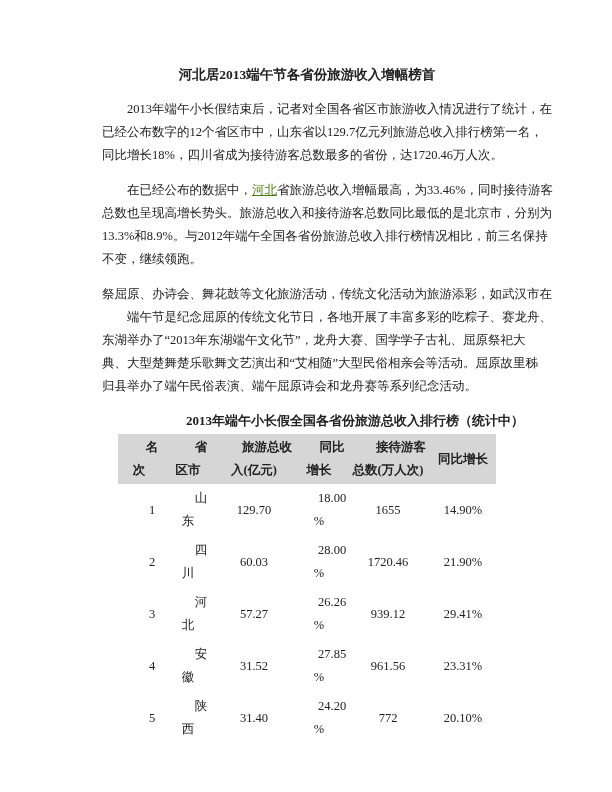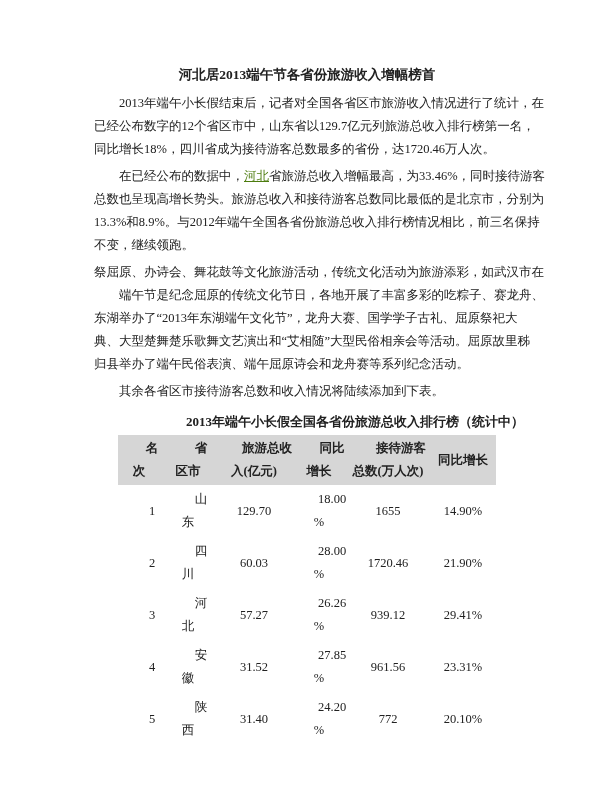--- a/index.html
+++ b/index.html
@@ -16,21 +16,21 @@
     padding: 64px 88px 4px 90px;
   }
   .doc-title {
     margin: 0;
     text-align: center;
     font-weight: bold;
     font-size: 13.5px;
     line-height: 22px;
     margin-bottom: 6px;
   }
-  .para { margin: 4px; }
+  .para { margin: 12px; }
   .line {
     font-size: 12.5px;
     line-height: 23px;
     white-space: nowrap;
   }
   .indent { text-indent: 25px; }
   .link {
     color: #4d7c0f;
     text-decoration: underline;
     cursor: pointer;
@@ -90,23 +90,20 @@
   </div>
 
   <div class="para">
     <div class="line">祭屈原、办诗会、舞花鼓等文化旅游活动，传统文化活动为旅游添彩，如武汉市在</div>
     <div class="line indent">端午节是纪念屈原的传统文化节日，各地开展了丰富多彩的吃粽子、赛龙舟、</div>
     <div class="line">东湖举办了“2013年东湖端午文化节”，龙舟大赛、国学学子古礼、屈原祭祀大</div>
     <div class="line">典、大型楚舞楚乐歌舞文艺演出和“艾相随”大型民俗相亲会等活动。屈原故里秭</div>
     <div class="line">归县举办了端午民俗表演、端午屈原诗会和龙舟赛等系列纪念活动。</div>
   </div>
 
-  <div class="para">
-    <div class="line indent">其余各省区市接待游客总数和收入情况将陆续添加到下表。</div>
-  </div>
 
   <div class="table-title">2013年端午小长假全国各省份旅游总收入排行榜（统计中）</div>
 
   <table class="rank-table">
     <colgroup>
       <col style="width:42px">
         <col style="width:56px">
         <col style="width:76px">
       <col style="width:54px">
         <col style="width:84px">

